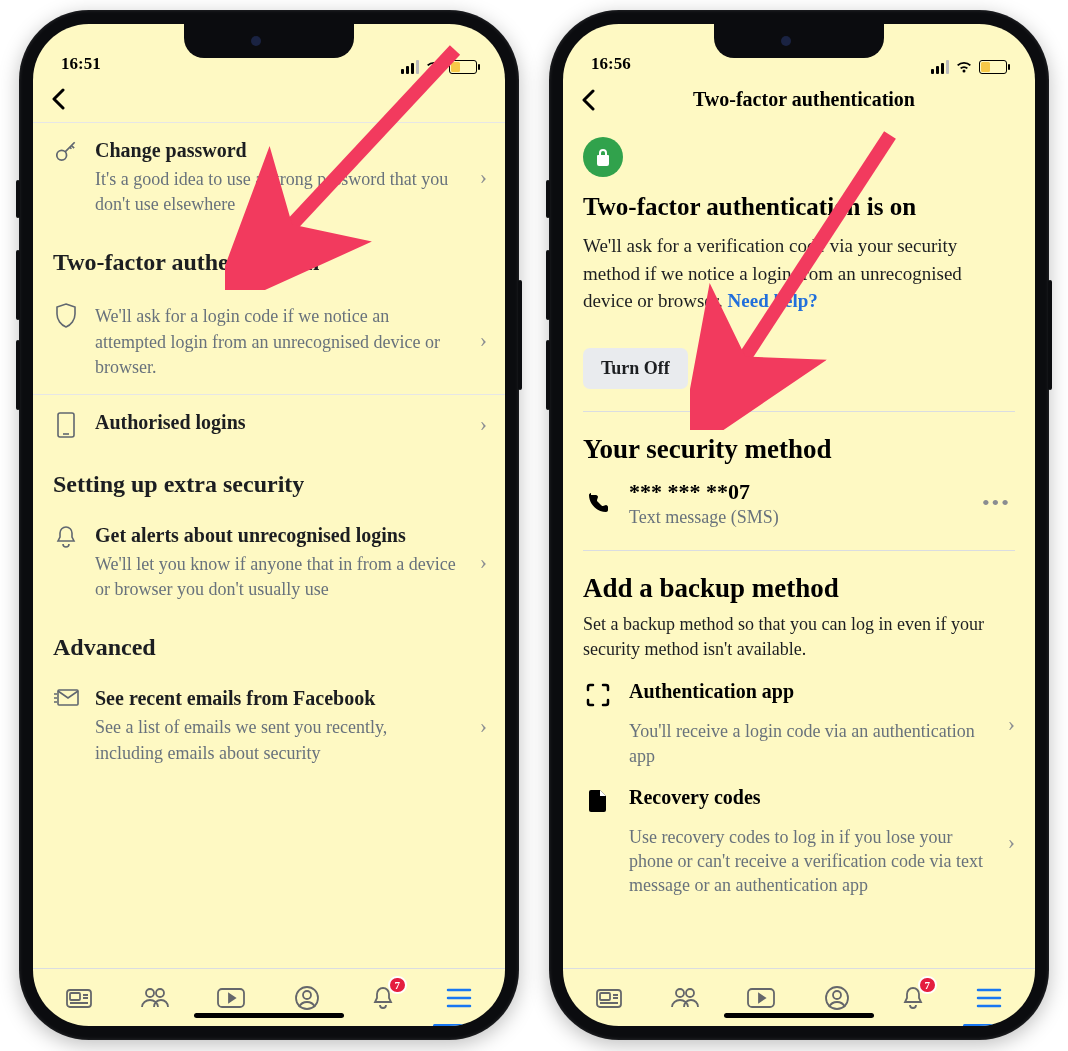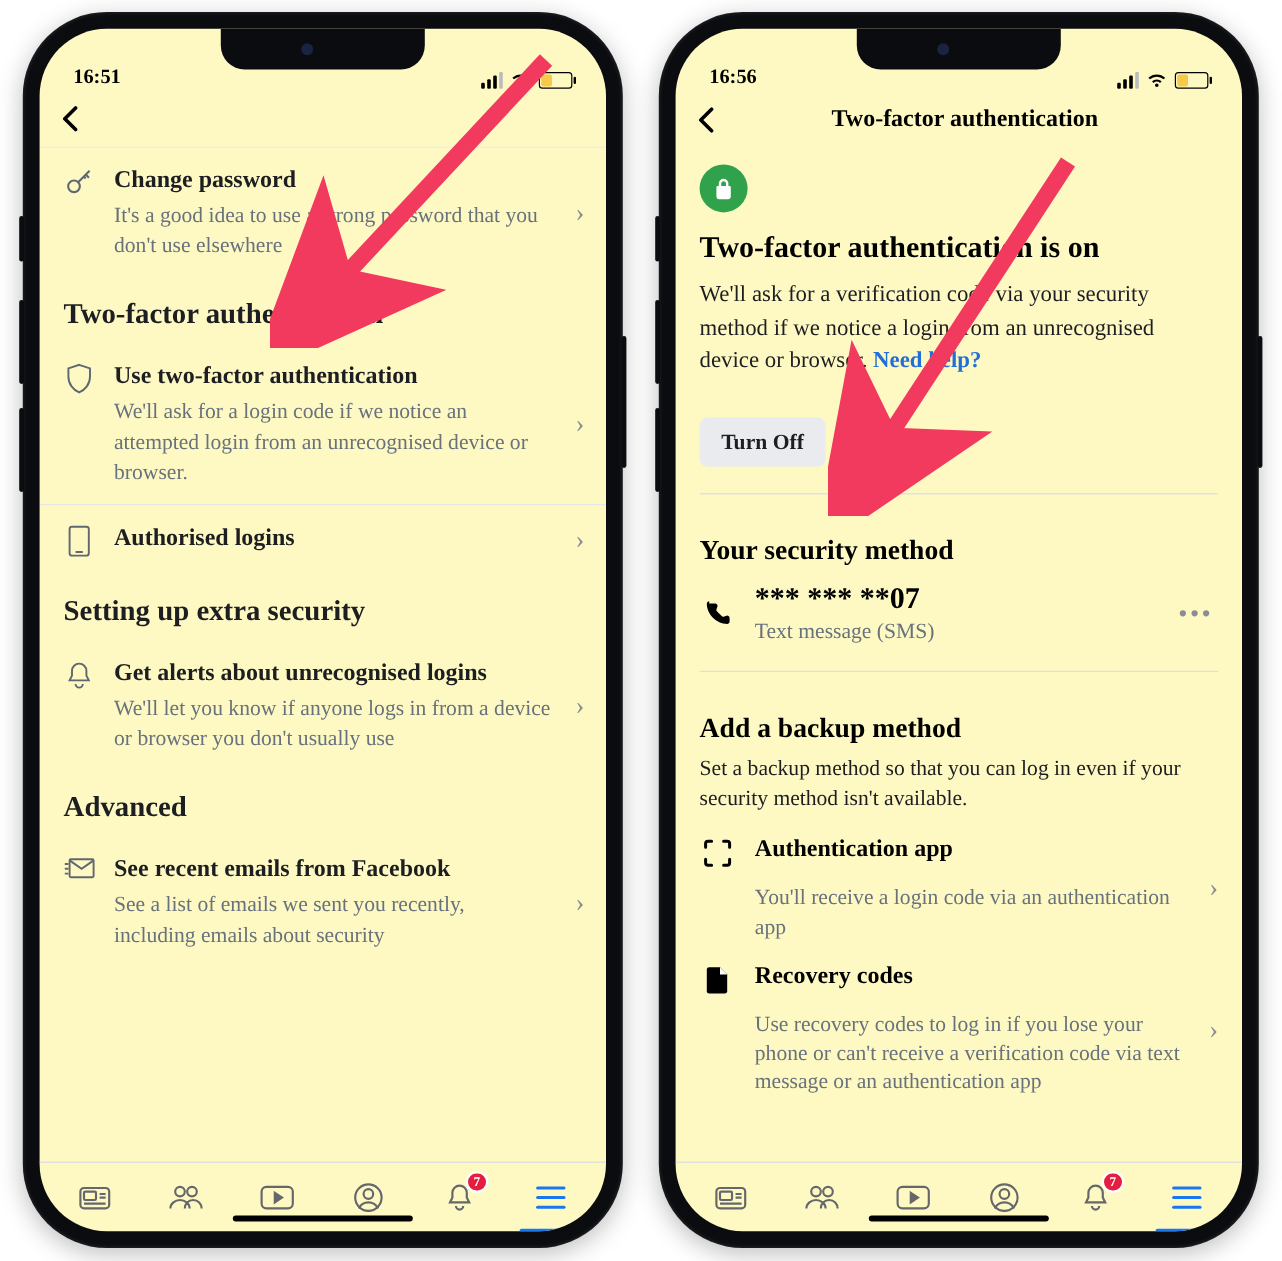--- a/index.html
+++ b/index.html
@@ -84,25 +84,25 @@
   .row-chevron{align-self:center;color:#8a8d91;font-size:22px;padding-left:6px}
   .section-title{font-size:24px;font-weight:800;color:#1c1e21;padding:18px 20px 10px}
   
   .pad{padding:0 20px}
   .lock-badge{width:40px;height:40px;background:#31a24c;border-radius:50%;display:flex;align-items:center;justify-content:center;margin-top:14px}
   .h2{font-size:25px;font-weight:800;margin-top:14px;line-height:1.25}
   .body-text{font-size:19px;color:#1c1e21;line-height:1.45;margin-top:10px}
   .link{color:#216fdb;font-weight:600}
   .turnoff{display:inline-block;background:#e9ebee;border-radius:7px;padding:10px 18px;font-size:18px;font-weight:700;color:#1c1e21;margin-top:33px;cursor:pointer}
   .hr{height:1px;background:#dadde1;margin:22px 0 0}
-  .h3{font-size:23px;font-weight:800;margin-top:34px}
+  .h3{font-size:27px;font-weight:800;margin-top:22px}
   .method-row{display:flex;align-items:center;gap:16px;margin-top:14px}
   .method-icon{width:30px;display:flex;justify-content:center}
   .method-body{flex:1}
-  .method-title{font-size:25px;font-weight:700}
+  .method-title{font-size:22px;font-weight:700}
   .method-sub{font-size:18px;color:#68727c;margin-top:2px}
   .dots{color:#8a8d91;font-size:22px;letter-spacing:2px;padding:0 4px}
   .sub-desc{font-size:18px;color:#1c1e21;line-height:1.4;margin-top:8px}
   .backup-row{display:flex;align-items:flex-start;gap:16px;margin-top:18px}
   .backup-icon{width:30px;display:flex;justify-content:center;padding-top:2px}
   .backup-body{flex:1}
   .backup-title{font-size:20px;font-weight:700}
   .backup-sub{font-size:18px;color:#68727c;line-height:1.35;margin-top:16px}
   
   .tabbar{height:58px;border-top:1px solid #dadde1;display:flex;justify-content:space-around;align-items:center;padding:0 8px}
@@ -173,21 +173,20 @@
 
       <div class="section-title">Two-factor authentication</div>
 
       <div class="row" style="border-top:none">
         <div class="row-icon">
           <svg width="24" height="28" viewBox="0 0 24 28" fill="none" stroke="#606770" stroke-width="1.6">
               <path d="M12 2l9 3v7c0 6-4 11-9 13-5-2-9-7-9-13V5l9-3z"></path>
             </svg>
         </div>
         <div class="row-body">
-          <div class="row-title">Use two-factor authentication</div>
           <div class="row-sub">We'll ask for a login code if we notice an attempted login from an unrecognised device or browser.</div>
         </div>
         <div class="row-chevron">›</div>
       </div>
 
       <div class="row">
         <div class="row-icon">
           <svg width="20" height="28" viewBox="0 0 20 28" fill="none" stroke="#606770" stroke-width="1.6">
               <rect x="2" y="2" width="16" height="24" rx="2"></rect>
               <line x1="7" y1="23" x2="13" y2="23"></line>
@@ -202,21 +201,21 @@
       <div class="section-title">Setting up extra security</div>
 
       <div class="row" style="border-top:none">
         <div class="row-icon">
           <svg width="24" height="26" viewBox="0 0 24 26" fill="none" stroke="#606770" stroke-width="1.6">
               <path d="M12 3a6 6 0 00-6 6v4l-2 4h16l-2-4V9a6 6 0 00-6-6zM9 20a3 3 0 006 0"></path>
             </svg>
         </div>
         <div class="row-body">
           <div class="row-title">Get alerts about unrecognised logins</div>
-          <div class="row-sub">We'll let you know if anyone logs in from a device or browser you don't usually use</div>
+          <div class="row-sub">We'll let you know if anyone that in from a device or browser you don't usually use</div>
         </div>
         <div class="row-chevron">›</div>
       </div>
 
       <div class="section-title">Advanced</div>
 
       <div class="row" style="border-top:none">
         <div class="row-icon">
           <svg width="28" height="22" viewBox="0 0 28 22" fill="none" stroke="#606770" stroke-width="1.6">
               <rect x="6" y="3" width="20" height="15" rx="1"></rect>

